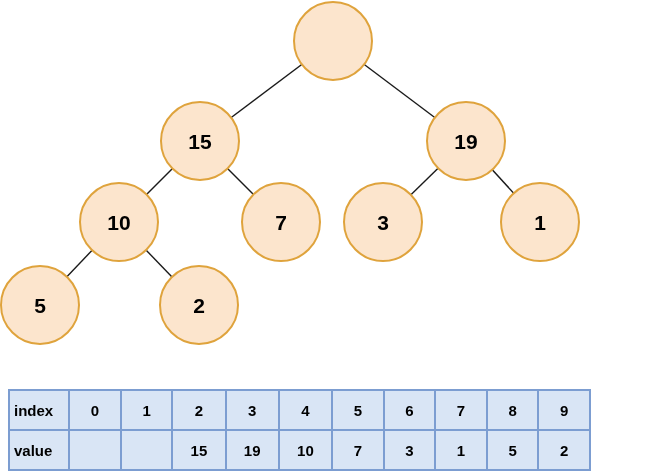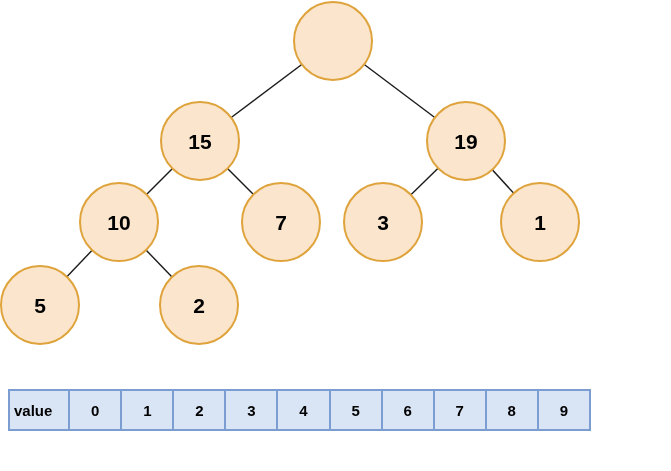--- a/index.html
+++ b/index.html
@@ -113,28 +113,41 @@
     </g>
     <g>
       <circle class="node-circle" cx="199" cy="305" r="39"></circle>
       <text class="node-label" x="199" y="313">2</text>
     </g>
   </svg>
 
   <table class="array-table">
     <tbody>
         <tr>
-      <td class="hdr">value</td>
+      <td class="hdr">index</td>
       <td>0</td>
       <td>1</td>
       <td>2</td>
       <td>3</td>
       <td>4</td>
       <td>5</td>
       <td>6</td>
       <td>7</td>
       <td>8</td>
       <td>9</td>
     </tr>
+    <tr>
+      <td class="hdr">value</td>
+      <td></td>
+      <td></td>
+      <td>15</td>
+      <td>19</td>
+      <td>10</td>
+      <td>7</td>
+      <td>3</td>
+      <td>1</td>
+      <td>5</td>
+      <td>2</td>
+    </tr>
   </tbody>
     </table>
 
 </div>
 
 </body></html>

